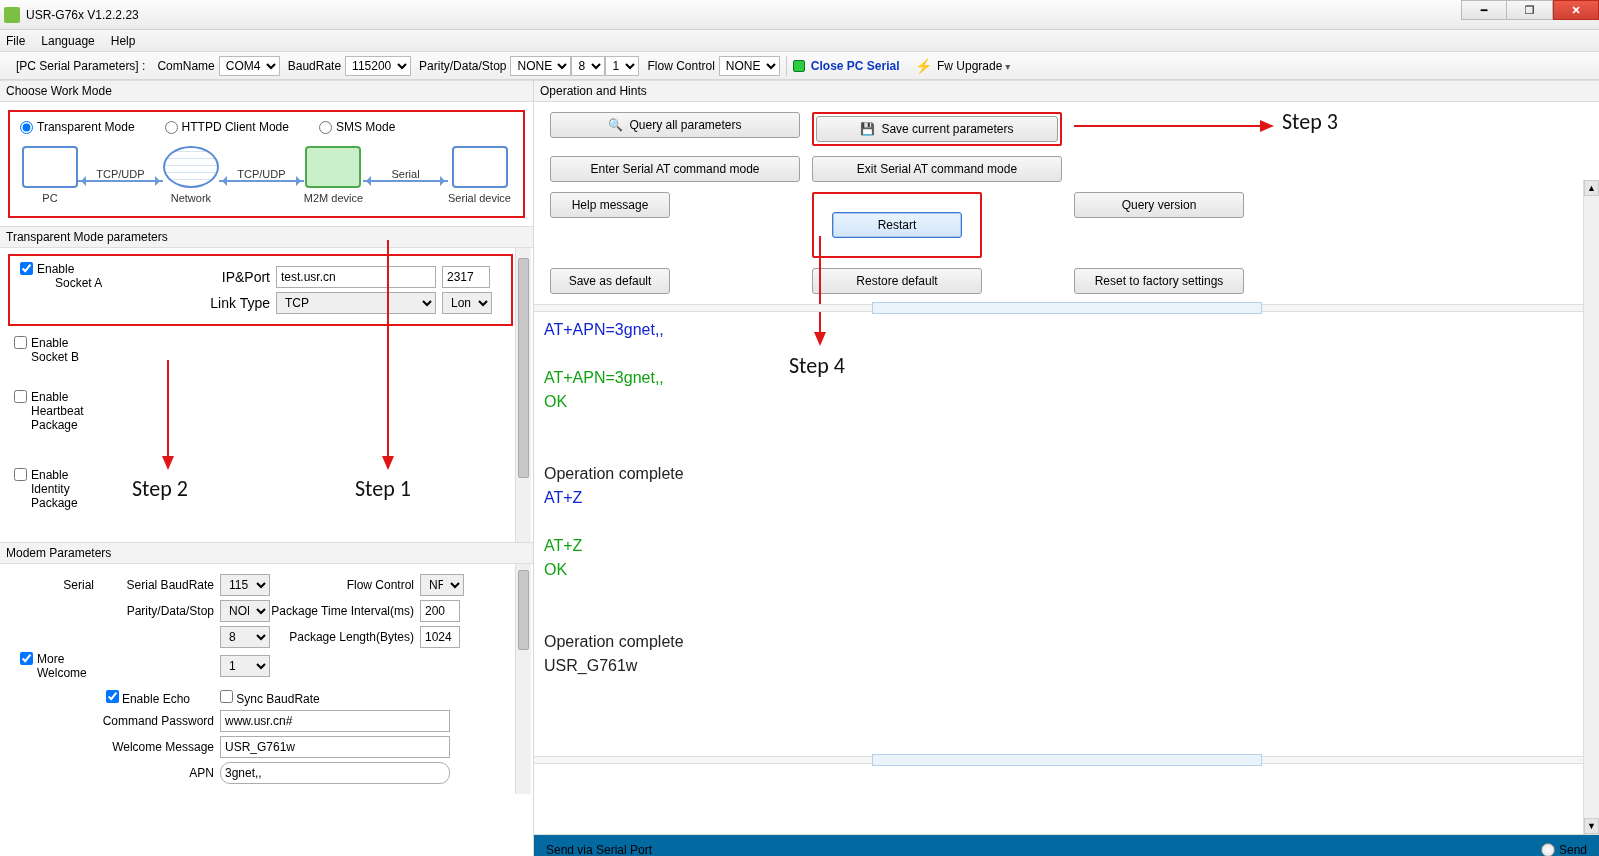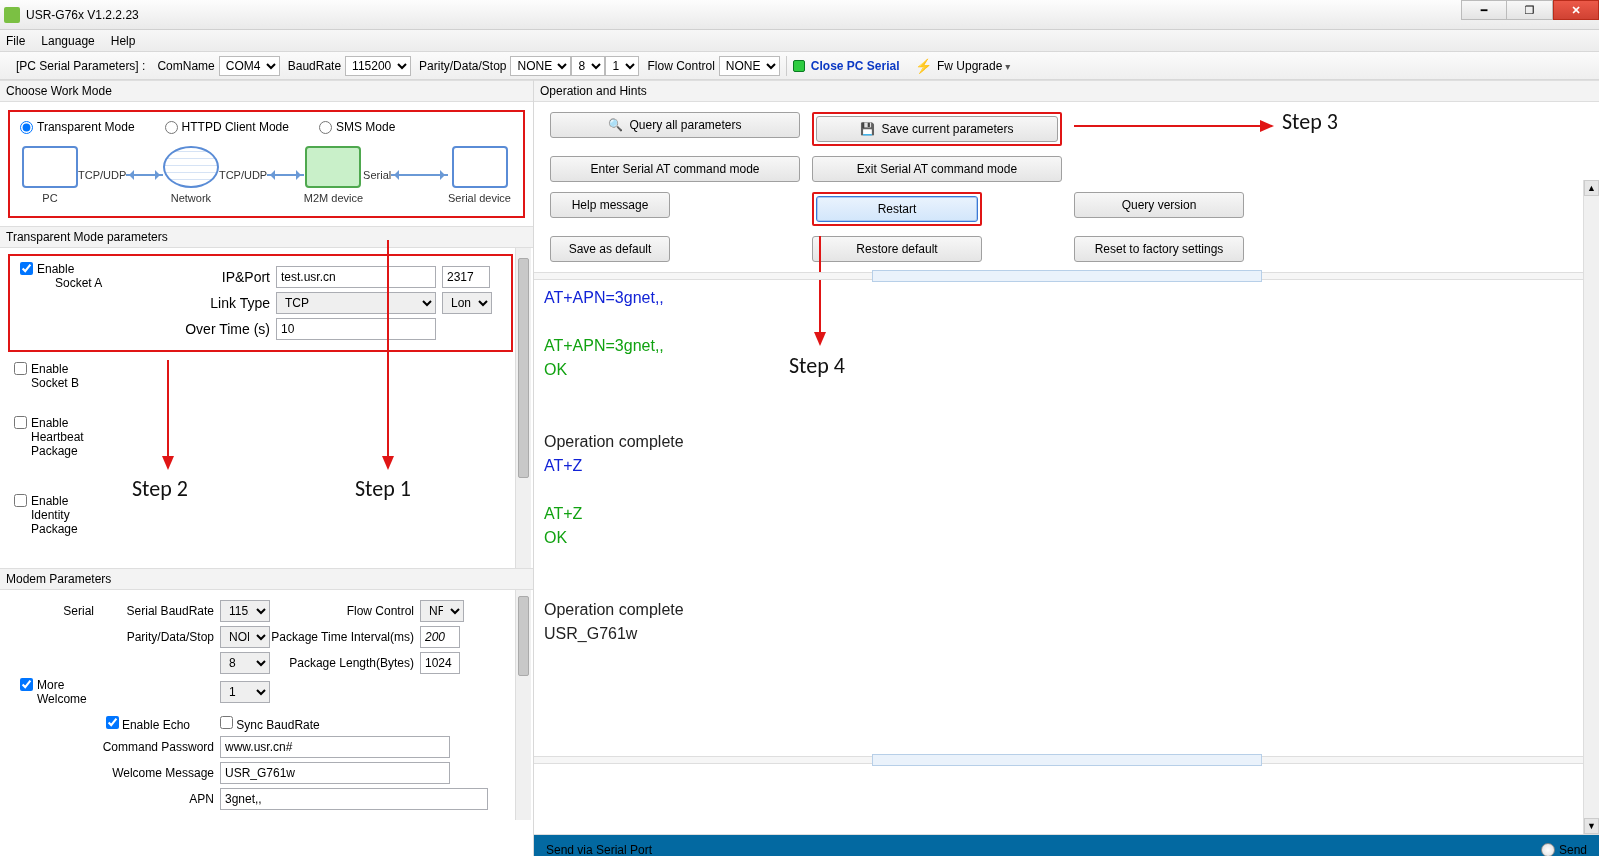--- a/index.html
+++ b/index.html
@@ -27,21 +27,21 @@
 .group-header { font-size: 12px; padding: 3px 6px; background: #f3f3f3; border-bottom: 1px solid #dedede; border-top: 1px solid #dedede; }
 .workmode-box { border: 2px solid #e01515; margin: 8px; padding: 6px 6px 8px 6px; }
 .radio-row { display: flex; align-items: center; gap: 30px; padding: 2px 4px 8px 4px; }
 .radio-row label { display: inline-flex; align-items: center; gap: 4px; font-size: 12px; }
 .diagram { display: flex; align-items: center; justify-content: space-between; padding: 4px 6px; }
 .dev { display: flex; flex-direction: column; align-items: center; font-size: 11px; color: #333; }
 .dev .icon { width: 56px; height: 42px; border: 2px solid #5a8cd6; border-radius: 4px; position: relative; background: #fff; }
 .dev.globe .icon { border-radius: 50%; border-color: #5a8cd6; background: repeating-linear-gradient(0deg,#fff,#fff 6px,#d6e3f5 6px,#d6e3f5 7px); }
 .dev.m2m .icon { background: #c9f0c9; border-color: #4ea84e; }
 .dev .caption { margin-top: 4px; }
-.arrow { flex: 1; position: relative; height: 18px; display: flex; align-items: center; justify-content: center; color: #333; font-size: 11px; }
+.arrow { flex: 1; position: relative; height: 18px; display: flex; flex-direction: column; align-items: center; justify-content: center; color: #333; font-size: 11px; }
 .arrow .shaft { width: 100%; height: 2px; background: #6a99d6; position: relative; }
 .arrow .shaft::before, .arrow .shaft::after { content: ""; position: absolute; top: -4px; border: 5px solid transparent; }
 .arrow .shaft::before { left: -2px; border-right-color: #6a99d6; }
 .arrow .shaft::after { right: -2px; border-left-color: #6a99d6; }
 .params-box { border: 2px solid #e01515; margin: 6px 20px 6px 8px; padding: 6px; position: relative; }
 .chk-enable { display: flex; align-items: flex-start; gap: 4px; font-size: 12px; position: absolute; left: 10px; top: 6px; }
 .chk-enable .sub { padding-left: 18px; display: block; }
 .form-row { display: flex; align-items: center; margin: 4px 0; }
 .form-row .flbl { width: 140px; text-align: right; padding-right: 6px; font-size: 14px; }
 .form-row input[type=text], .form-row select { height: 22px; border: 1px solid #abadb3; padding: 0 4px; font-size: 12px; }
@@ -51,21 +51,21 @@
 .modem-grid { padding: 6px 10px; font-size: 12px; }
 .modem-row { display: flex; align-items: center; margin: 4px 0; }
 .modem-row .lbl1 { width: 90px; text-align: right; padding-right: 6px; }
 .modem-row .lbl2 { width: 120px; text-align: right; padding-right: 6px; }
 .modem-row .lbl3 { width: 150px; text-align: right; padding-right: 6px; }
 .modem-row select, .modem-row input[type=text] { height: 22px; border: 1px solid #abadb3; padding: 0 4px; font-size: 12px; }
 .ops-hints { font-size: 12px; padding: 3px 6px; background: #f3f3f3; border-bottom: 1px solid #dedede; border-top: 1px solid #dedede; }
 .btn-area { padding: 10px 16px; display: grid; grid-template-columns: 250px 250px 170px; column-gap: 12px; row-gap: 10px; position: relative; }
 .winbtn { height: 26px; background: linear-gradient(#f7f7f7,#e5e5e5); border: 1px solid #a0a0a0; border-radius: 3px; font-size: 12px; display: inline-flex; align-items: center; justify-content: center; cursor: pointer; }
 .save-outline { border: 2px solid #e01515; padding: 2px; border-radius: 2px; }
-.restart-outline { border: 2px solid #e01515; padding: 2px; border-radius: 2px; }
+.restart-outline { border: 2px solid #e01515; padding: 18px; border-radius: 2px; }
 .winbtn.focus { border: 1px solid #3a78d6; box-shadow: inset 0 0 0 1px #a8c8ef; background: linear-gradient(#eaf3fd,#d2e6fb); }
 .log-split { height: 8px; border-top: 1px solid #dedede; border-bottom: 1px solid #dedede; background: #f6f6f6; position: relative; }
 .log-split .handle { position: absolute; left: 50%; transform: translateX(-50%); top: -3px; width: 390px; height: 12px; border: 1px solid #b7cfe8; background: #eaf2fb; }
 .console { flex: 1; overflow: auto; padding: 6px 10px; font-family: "Segoe UI", Tahoma, sans-serif; font-size: 16px; line-height: 1.5; position: relative; }
 .console .blue { color: #1223d6; }
 .console .green { color: #11a211; }
 .console .black { color: #222; }
 .bottom-bar { height: 30px; border-top: 1px solid #dedede; display: flex; align-items: center; justify-content: space-between; padding: 0 12px; background: #0369a1; font-size: 12px; }
 .bottom-bar .send-btn { display: inline-flex; align-items: center; gap: 4px; cursor: pointer; }
 .bottom-bar .circle { width: 14px; height: 14px; border: 1px solid #888; border-radius: 50%; background: radial-gradient(#fff,#ddd); }
@@ -177,24 +177,20 @@
           <div class="form-row">
               <div class="flbl">IP&amp;Port</div>
             <input type="text" style="width: 160px;" value="test.usr.cn">
             <input type="text" style="width: 48px; margin-left: 6px;" value="2317">
           </div>
           <div class="form-row">
               <div class="flbl">Link Type</div>
             <select style="width:160px"><option>TCP</option></select>
             <select style="width:50px;margin-left:6px"><option>Long</option></select>
           </div>
-          <div class="form-row">
-              <div class="flbl">Over Time (s)</div>
-            <input type="text" style="width: 160px;" value="10">
-          </div>
         </div>
       </div>
 
       <div class="small-chk">
         <input type="checkbox" style="">
         <span><span>Enable</span><br><span>Socket B</span></span>
       </div>
       <div class="small-chk" style="margin-bottom:36px">
         <input type="checkbox" style="">
         <span><span>Enable</span><br><span>Heartbeat</span><br><span>Package</span></span>
@@ -216,21 +212,21 @@
         <div class="lbl2">Serial BaudRate</div>
         <select style="width:50px"><option>11520</option></select>
         <div class="lbl3">Flow Control</div>
         <select style="width:44px"><option>NFC</option></select>
       </div>
       <div class="modem-row">
         <div class="lbl1"></div>
         <div class="lbl2">Parity/Data/Stop</div>
         <select style="width:50px"><option>NONE</option></select>
         <div class="lbl3">Package Time Interval(ms)</div>
-        <input type="text" style="width: 40px; font-style: italic;" value="200">
+        <input type="text" style="width: 40px;" value="200">
       </div>
       <div class="modem-row">
         <div class="lbl1"></div>
           <div class="lbl2"></div>
         <select style="width:50px"><option>8</option></select>
         <div class="lbl3">Package Length(Bytes)</div>
         <input type="text" style="width: 40px;" value="1024">
       </div>
       <div class="modem-row">
         <div class="lbl1" style="display:flex;align-items:flex-start;text-align:left;padding-left:10px">
@@ -251,21 +247,21 @@
           <input type="text" style="width: 230px;" value="www.usr.cn#">
         </div>
       <div class="modem-row">
           <div class="lbl1"></div>
           <div class="lbl2">Welcome Message</div>
           <input type="text" style="width: 230px;" value="USR_G761w">
         </div>
       <div class="modem-row">
           <div class="lbl1"></div>
           <div class="lbl2">APN</div>
-          <input type="text" style="width: 268px;" value="3gnet,,">
+          <input type="text" style="width: 230px; border-radius: 10px;" value="3gnet,,">
         </div>
       <div class="scrollbar-v">
           <div class="thumb" style="top:6px;height:80px"></div>
         </div>
     </div>
 
     <svg class="anno-svg" style="left:158px;top:280px" width="20" height="110">
         <line x1="10" y1="0" x2="10" y2="98"></line>
         <polygon points="10,110 4,96 16,96"></polygon>
       </svg>

